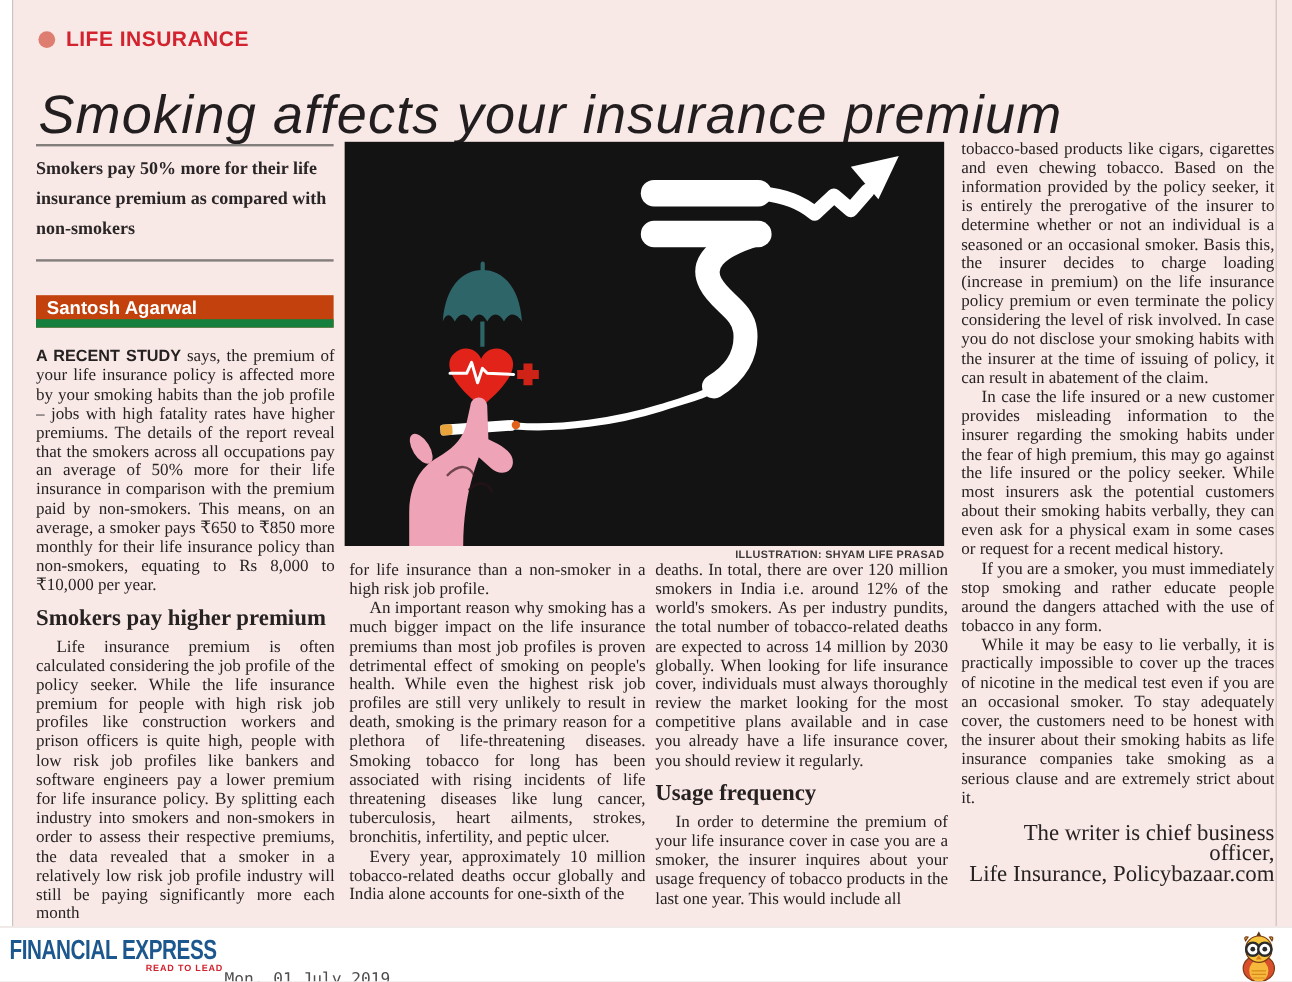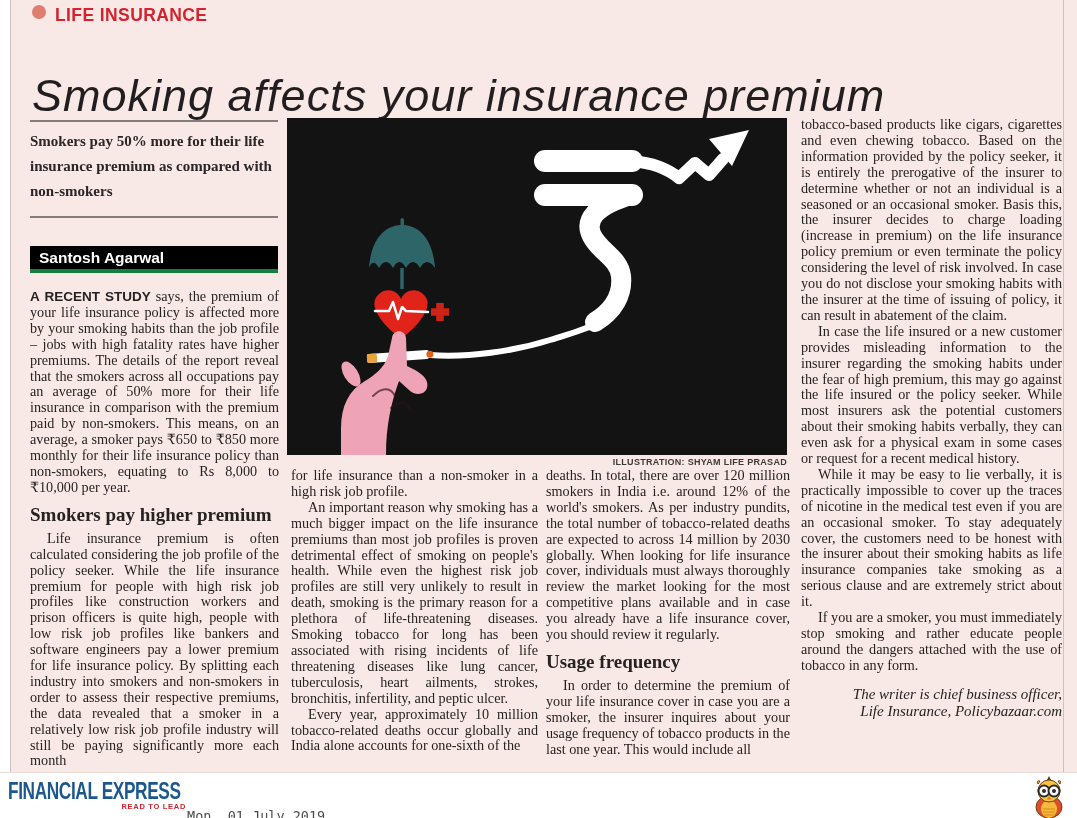--- a/index.html
+++ b/index.html
@@ -2,50 +2,50 @@
 <html lang="en"><head>
 <meta charset="utf-8">
 <style>
   html,body{margin:0;padding:0;background:#e9e2e0;}
   .page{position:relative;width:1077px;height:818px;background:#ffffff;overflow:hidden;
         font-family:"Liberation Serif","DejaVu Serif",serif;}
   .paper{position:absolute;left:0;top:0;width:1077px;height:772px;background:#f8e9e7;overflow:hidden;}
   .strip-left{position:absolute;left:0;top:0;width:10px;height:772px;background:#ffffff;border-right:1px solid #cbc1be;}
   .vline-right{position:absolute;left:1063px;top:0;width:1px;height:772px;background:#cbc1be;}
 
-  .kicker{position:absolute;left:32px;top:5px;display:flex;align-items:flex-start;gap:9px;}
+  .kicker{position:absolute;left:32px;top:22px;display:flex;align-items:center;gap:9px;}
   .kicker-dot{width:14px;height:14px;border-radius:50%;background:#dd7e70;}
   .kicker-label{font-family:"Liberation Sans","DejaVu Sans",sans-serif;font-weight:700;font-size:17.5px;
                 letter-spacing:.4px;color:#d2232e;}
 
   .headline{position:absolute;left:32px;top:40px;width:1024px;
             font-family:"Liberation Sans","DejaVu Sans",sans-serif;font-weight:500;
             font-size:45px;letter-spacing:1px;color:#221e1f;white-space:nowrap;font-style:italic;}
 
   .standfirst{position:absolute;left:30px;top:120px;width:248px;
               border-top:2px solid #837d7b;border-bottom:2px solid #837d7b;
               padding:7px 0 12px 0;
               font-weight:700;font-size:15px;line-height:25px;color:#2a2526;}
 
-  .author-bar{position:absolute;left:30px;top:246px;width:248px;height:27px;background:#000000;
-              border-bottom:4px solid #15803d;box-sizing:border-box;}
+  .author-bar{position:absolute;left:30px;top:246px;width:248px;height:27px;background:#c2410c;
+              border-bottom:7px solid #15803d;box-sizing:border-box;}
   .author-name{font-family:"Liberation Sans","DejaVu Sans",sans-serif;font-weight:700;font-size:15.5px;
                color:#ffffff;line-height:23px;padding-left:9px;display:block;}
 
   .col{position:absolute;font-size:14.2px;line-height:15.9px;color:#272222;text-align:justify;
        -webkit-hyphens:auto;hyphens:auto;}
   .col p{margin:0;}
   .col p.ind{text-indent:17px;}
   .col .lead-bold{font-family:"Liberation Sans","DejaVu Sans",sans-serif;font-weight:700;font-size:13.5px;}
   .section-head{font-weight:700;font-size:19px;line-height:20px;margin:9px 0 6px 0;text-align:left;text-indent:0;}
   .col1{left:30px;top:289px;width:249px;height:483px;overflow:hidden;}
   .col2{left:291px;top:468px;width:247px;height:304px;overflow:hidden;}
   .col3{left:546px;top:468px;width:244px;height:304px;overflow:hidden;}
   .col4{left:801px;top:117px;width:261px;height:655px;overflow:hidden;}
-  .byline{margin-top:12px;text-align:right;font-style:italic;font-size:15px;line-height:17px;}
+  .byline{margin-top:12px;text-align:right;font-size:19px;line-height:17px;}
 
   .illustration{position:absolute;left:287px;top:118px;width:500px;height:337px;display:block;}
   .caption{position:absolute;left:287px;top:457px;width:500px;text-align:right;
            font-family:"Liberation Sans","DejaVu Sans",sans-serif;font-weight:700;font-size:9px;
            letter-spacing:.3px;color:#3e3939;}
 
   .footer{position:absolute;left:0;top:772px;width:1077px;height:46px;background:#ffffff;border-top:1px solid #e6dcda;}
   .fe-logo-block{position:absolute;left:8px;top:5px;width:178px;}
   .fe-logo{display:block;font-family:"Liberation Sans","DejaVu Sans",sans-serif;font-weight:700;
            font-size:23px;letter-spacing:-.5px;color:#1c578d;transform:scaleX(.75);transform-origin:left center;
@@ -134,22 +134,22 @@
 
     <div class="col col3">
       <p>deaths. In total, there are over 120 million smokers in India i.e. around 12% of the world's smokers. As per industry pundits, the total number of tobacco-related deaths are expected to across 14 million by 2030 globally. When looking for life insurance cover, individuals must always thoroughly review the market looking for the most competitive plans available and in case you already have a life insurance cover, you should review it regularly.</p>
       <h3 class="section-head">Usage frequency</h3>
       <p class="ind">In order to determine the premium of your life insurance cover in case you are a smoker, the insurer inquires about your usage frequency of tobacco products in the last one year. This would include all</p>
     </div>
 
     <div class="col col4">
       <p>tobacco-based products like cigars, cigarettes and even chewing tobacco. Based on the information provided by the policy seeker, it is entirely the prerogative of the insurer to determine whether or not an individual is a seasoned or an occasional smoker. Basis this, the insurer decides to charge loading (increase in premium) on the life insurance policy premium or even terminate the policy considering the level of risk involved. In case you do not disclose your smoking habits with the insurer at the time of issuing of policy, it can result in abatement of the claim.</p>
       <p class="ind">In case the life insured or a new customer provides misleading information to the insurer regarding the smoking habits under the fear of high premium, this may go against the life insured or the policy seeker. While most insurers ask the potential customers about their smoking habits verbally, they can even ask for a physical exam in some cases or request for a recent medical history.</p>
+      <p class="ind">If you are a smoker, you must immediately stop smoking and rather educate people around the dangers attached with the use of tobacco in any form.</p>
       <p class="ind">While it may be easy to lie verbally, it is practically impossible to cover up the traces of nicotine in the medical test even if you are an occasional smoker. To stay adequately cover, the customers need to be honest with the insurer about their smoking habits as life insurance companies take smoking as a serious clause and are extremely strict about it.</p>
-      <p class="ind">If you are a smoker, you must immediately stop smoking and rather educate people around the dangers attached with the use of tobacco in any form.</p>
       <div class="byline">
         <span>The writer is chief business officer,</span><br>
         <span>Life Insurance, Policybazaar.com</span>
       </div>
     </div>
   </div>
 
   <div class="footer">
     <div class="fe-logo-block">
       <span class="fe-logo">FINANCIAL EXPRESS</span>

